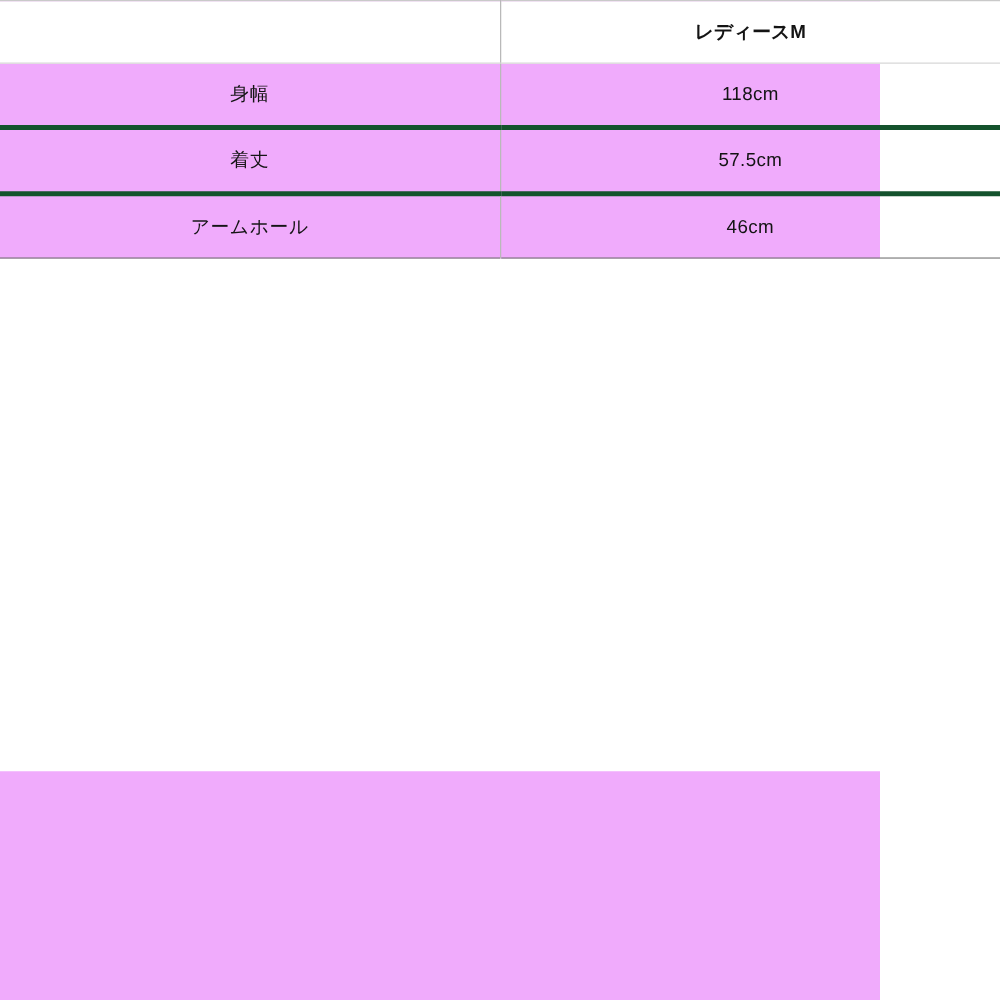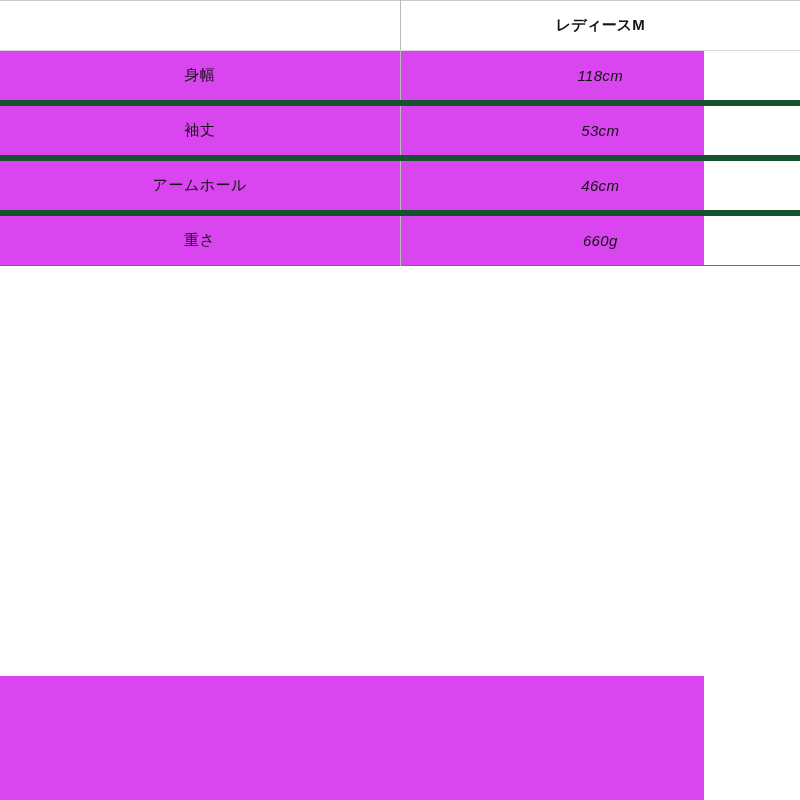--- a/index.html
+++ b/index.html
@@ -11,37 +11,37 @@
   }
   body {
     font-family: "Liberation Sans", "DejaVu Sans", sans-serif;
     color: #111111;
     -webkit-font-smoothing: antialiased;
   }
   .page {
     width: 704px;
     height: 800px;
     position: relative;
-    background: #d946ef;
+    background: #f0abfc;
     box-sizing: border-box;
   }
   table.size-table {
     width: 800px;
     border-collapse: collapse;
     table-layout: fixed;
     border-top: 1px solid #c9c9c9;
     border-bottom: 1px solid #6f6f6f;
   }
   table.size-table col.label-col { width: 400px; }
   table.size-table col.value-col { width: 400px; }
 
   table.size-table th,
   table.size-table td {
     border-right: 1px solid #b9b9b9;
-    border-bottom: 6px solid #14532d;
+    border-bottom: 4px solid #14532d;
     text-align: center;
     vertical-align: middle;
     font-size: 15px;
     font-weight: normal;
     color: #141414;
     padding: 0;
   }
   table.size-table th:last-child,
   table.size-table td:last-child {
     border-right: none;
@@ -55,21 +55,21 @@
   }
   table.size-table thead th.empty-head {
     border-right: 1px solid #b9b9b9;
   }
   table.size-table tbody tr { height: 49px; }
   table.size-table tbody tr td { height: 49px; }
   table.size-table tbody tr:last-child td {
     border-bottom: none;
   }
   .row-label { letter-spacing: 0.5px; }
-  .row-value { letter-spacing: 0.3px; font-style: italic; }
+  .row-value { letter-spacing: 0.3px; }
   .below-blank {
     width: 800px;
     height: 410px;
     background: #ffffff;
   }
 </style>
 </head>
 <body>
 
 <div class="page">
@@ -84,29 +84,25 @@
         <th class="empty-head"></th>
         <th>レディースM</th>
       </tr>
     </thead>
     <tbody>
       <tr>
         <td class="row-label">身幅</td>
         <td class="row-value">118cm</td>
       </tr>
       <tr>
-        <td class="row-label">袖丈</td>
-        <td class="row-value">53cm</td>
+        <td class="row-label">着丈</td>
+        <td class="row-value">57.5cm</td>
       </tr>
       <tr>
         <td class="row-label">アームホール</td>
         <td class="row-value">46cm</td>
-      </tr>
-      <tr>
-        <td class="row-label">重さ</td>
-        <td class="row-value">660g</td>
       </tr>
     </tbody>
   </table>
 
   <div class="below-blank"></div>
 
 </div>
 
 </body></html>

